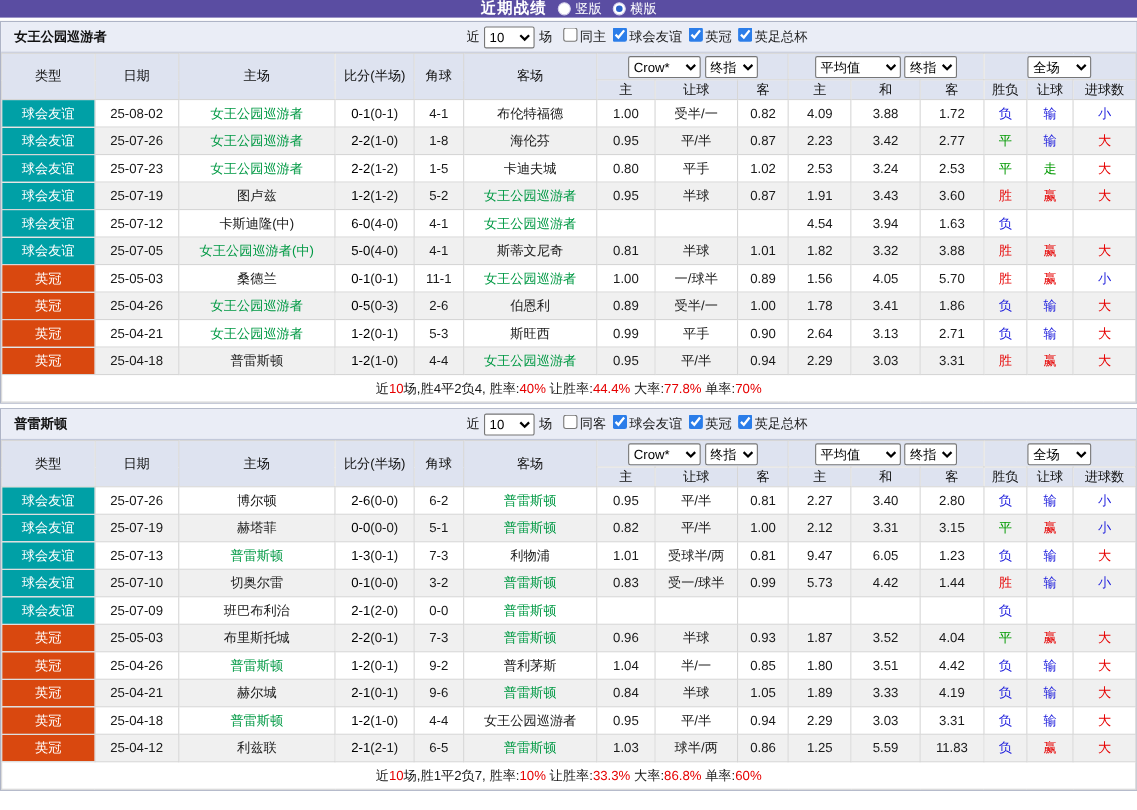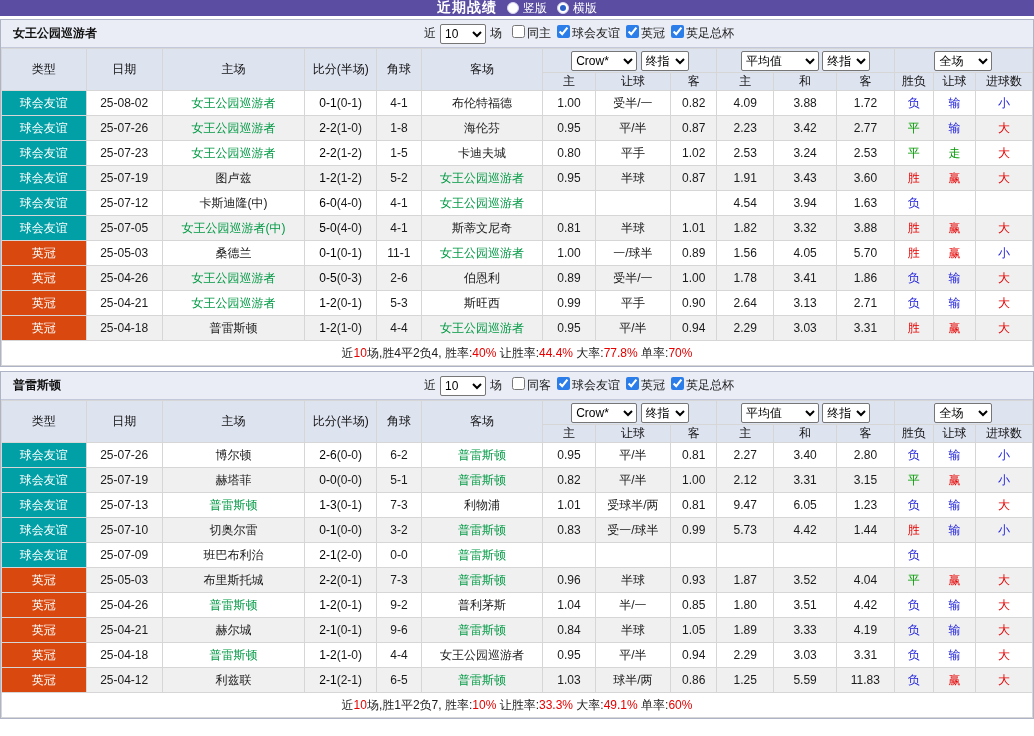--- a/index.html
+++ b/index.html
@@ -582,17 +582,17 @@
           <td class="avgbg">1.25</td>
           <td class="avgbg">5.59</td>
           <td class="avgbg">11.83</td>
           <td class="blue-txt">负</td>
           <td class="red-txt">赢</td>
           <td class="red-txt">大</td>
         </tr>
       </tbody>
     <tfoot>
       <tr>
-        <td colspan="15"><span>近</span><span class="sum-red">10</span><span>场,胜1平2负7, 胜率:</span><span class="sum-red">10%</span><span> 让胜率:</span><span class="sum-red">33.3%</span><span> 大率:</span><span class="sum-red">49.1%</span><span> 单率:</span><span class="sum-red">60%</span></td>
+        <td colspan="15"><span>近</span><span class="sum-red">10</span><span>场,胜1平2负7, 胜率:</span><span class="sum-red">10%</span><span> 让胜率:</span><span class="sum-red">33.3%</span><span> 大率:</span><span class="sum-red">86.8%</span><span> 单率:</span><span class="sum-red">60%</span></td>
       </tr>
     </tfoot>
   </table>
 </div>
 
 </body></html>

